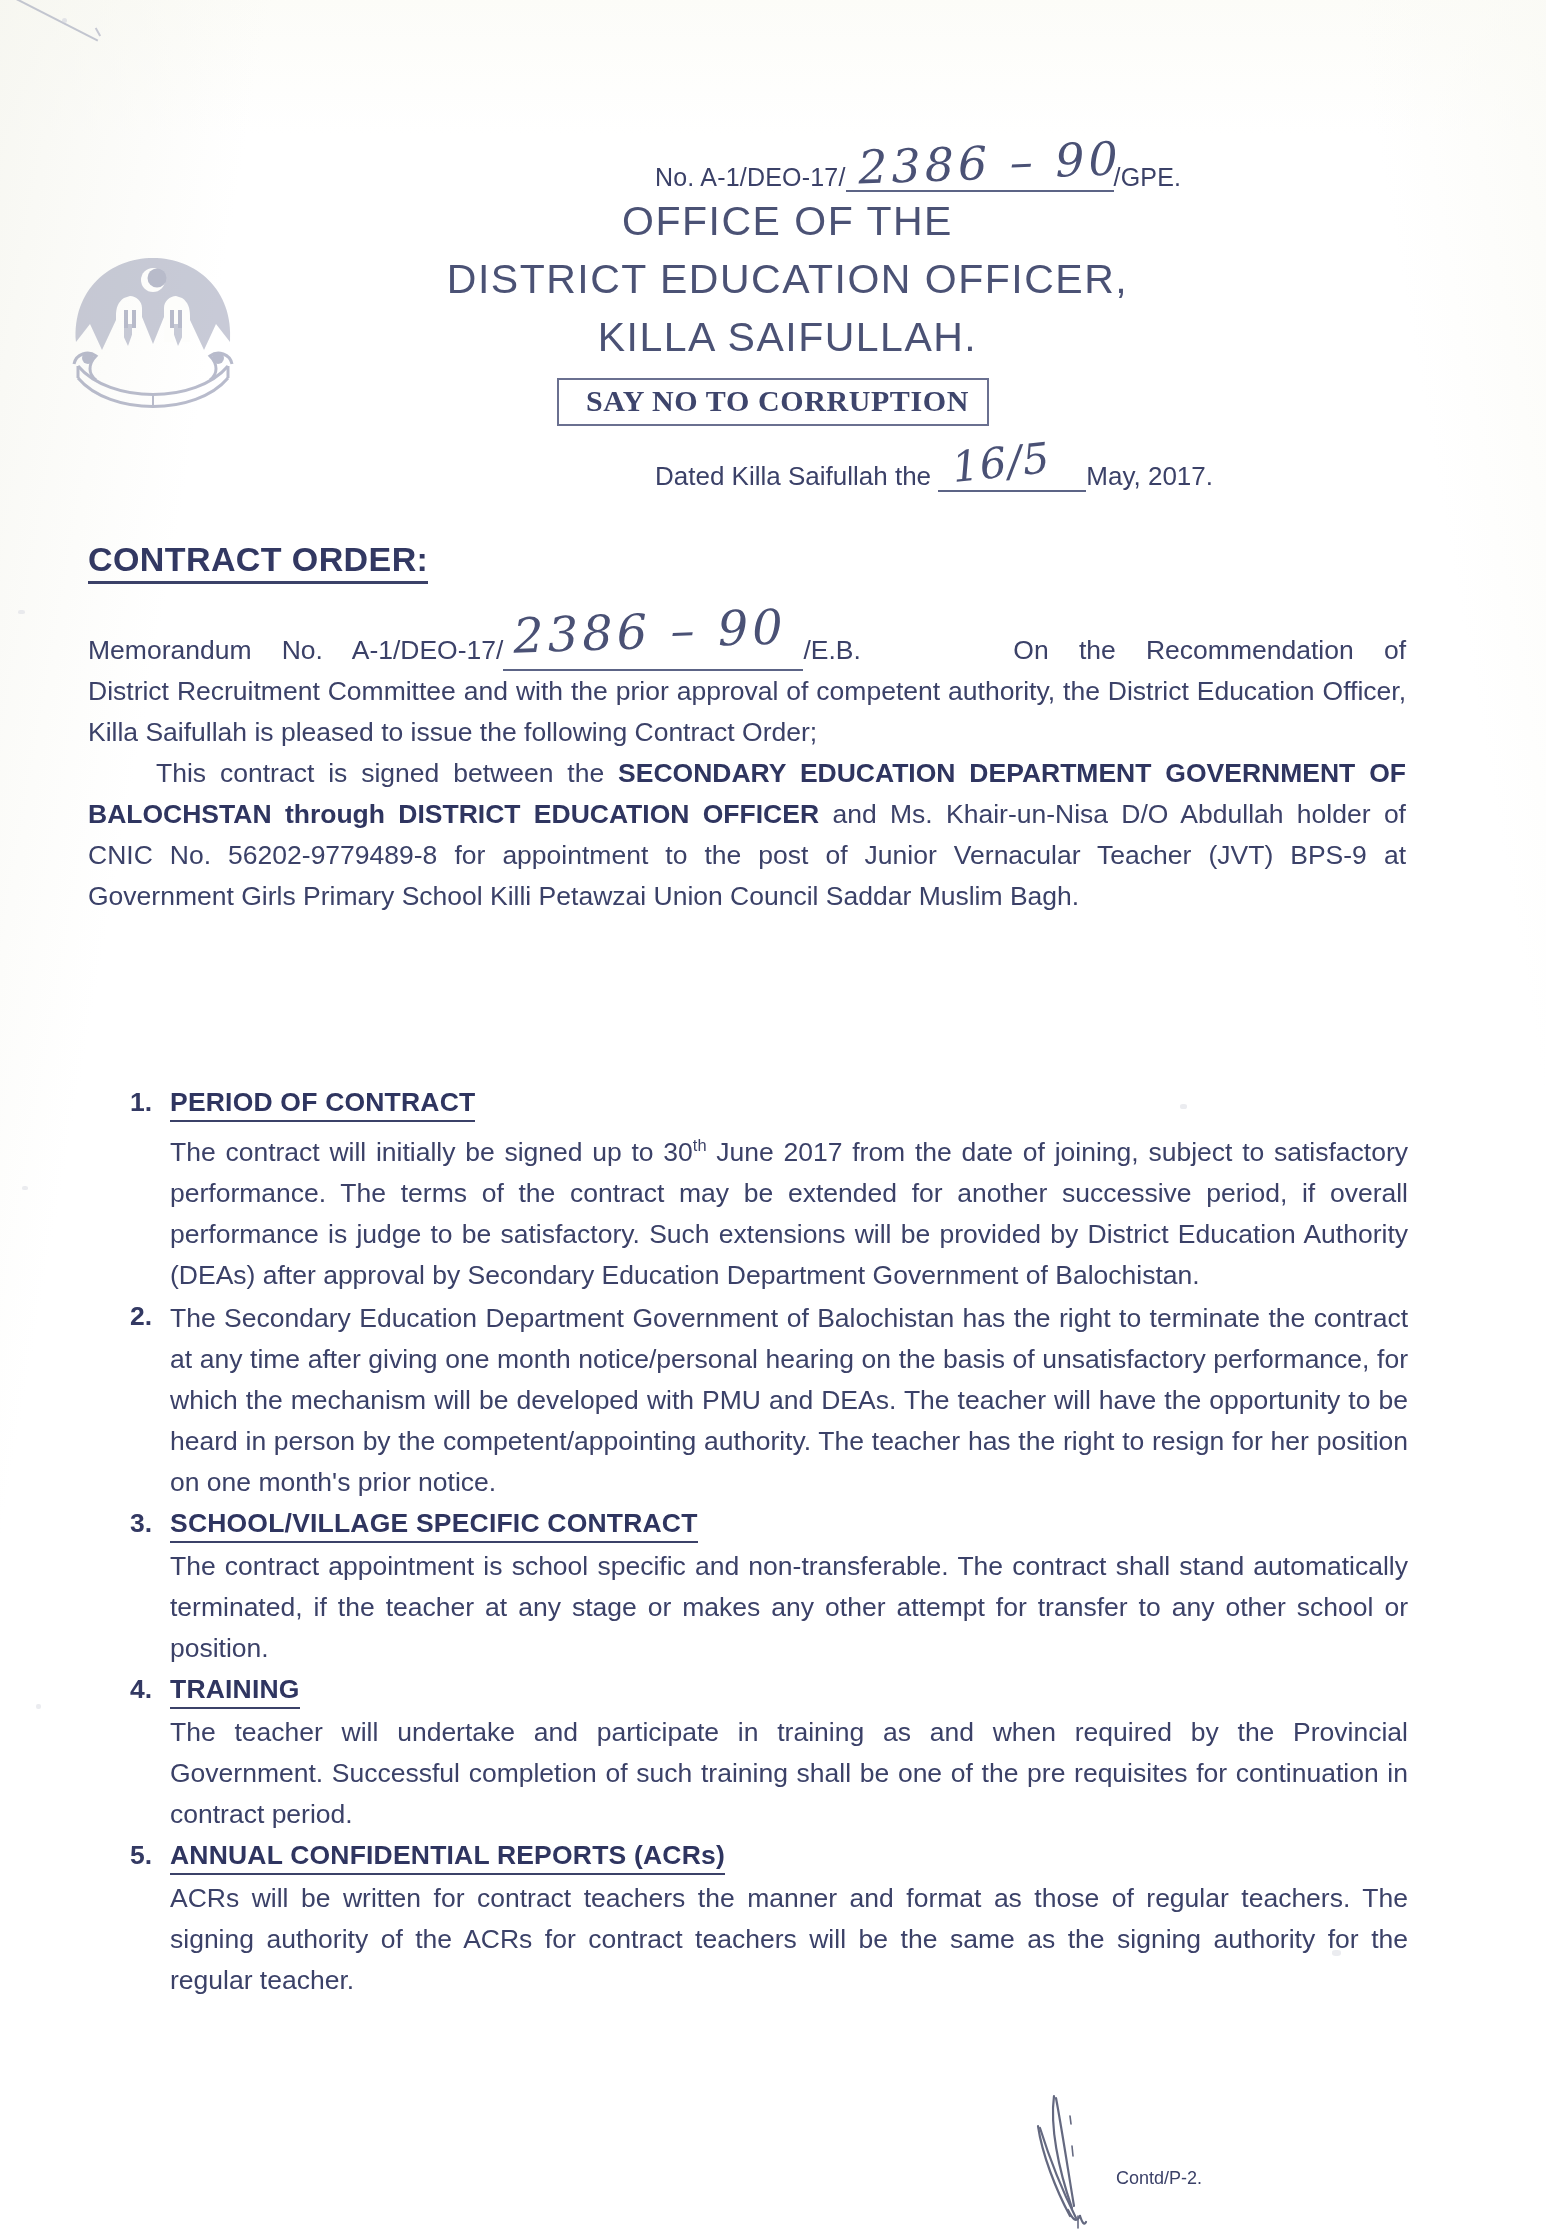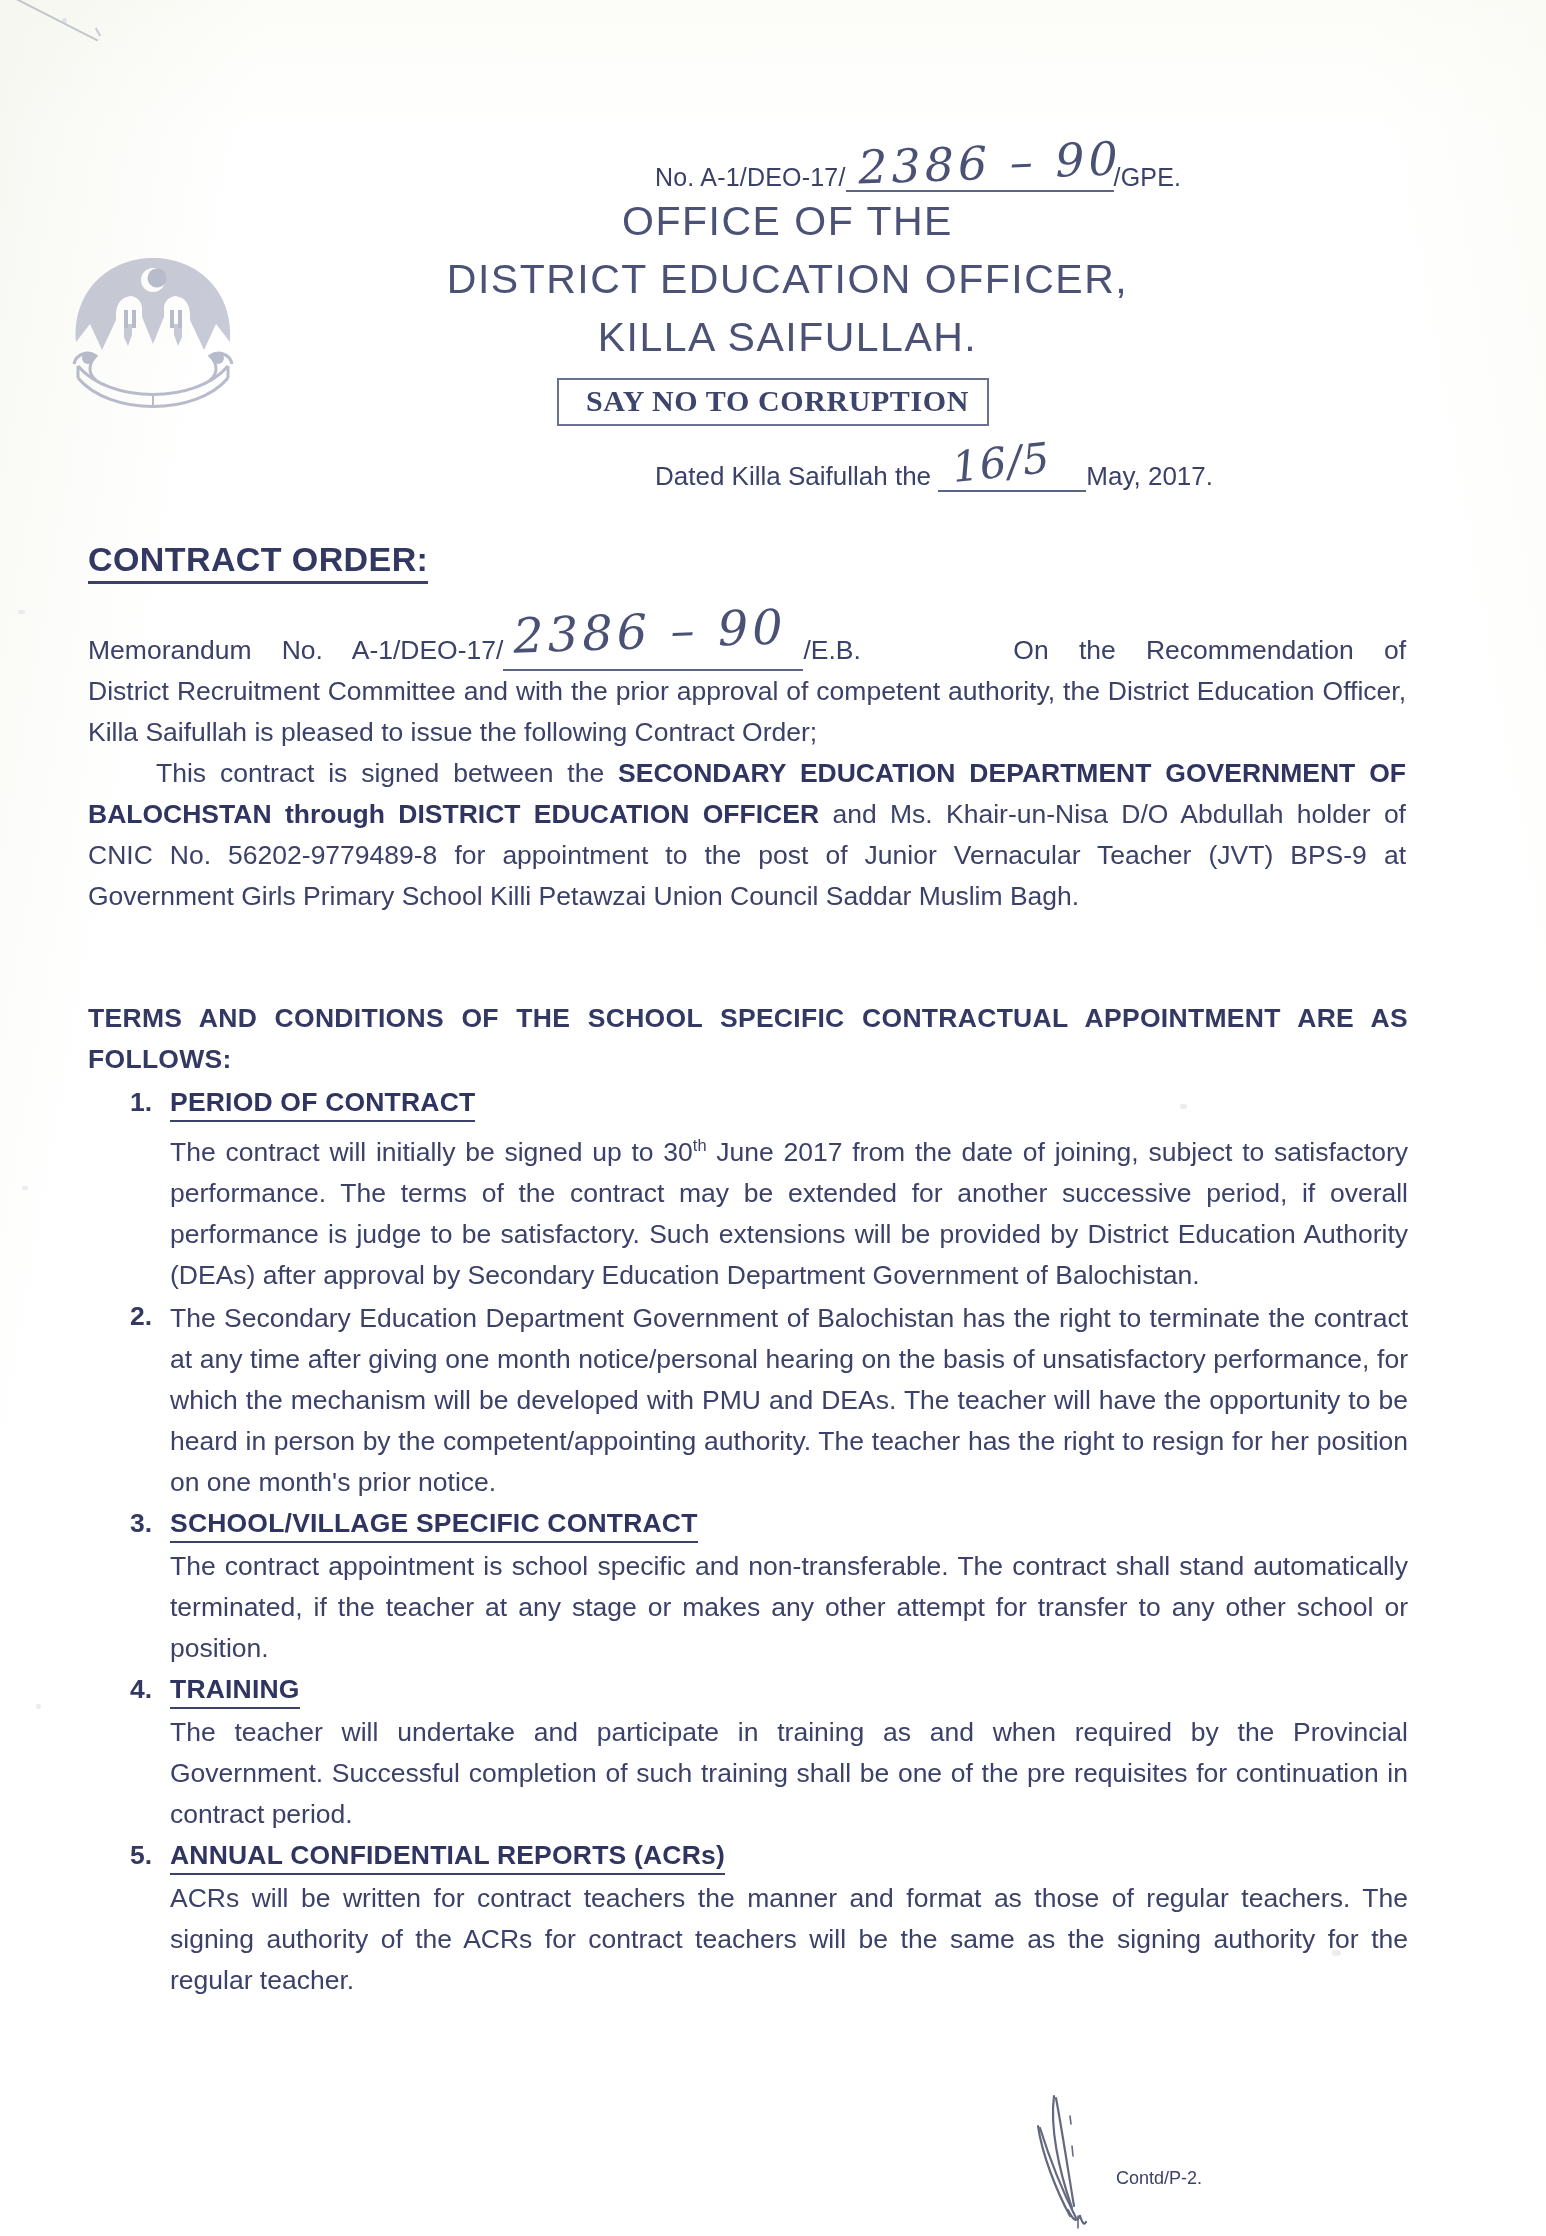--- a/index.html
+++ b/index.html
@@ -361,21 +361,20 @@
       <span>Memorandum No. A-1/DEO-17/</span><span class="memo-blank"><span class="hand hand-memo">2386 – 90</span></span><span>/E.B.</span>
       <span style="display:inline-block;width:92px;"></span>
       <span>On the Recommendation of</span>
     </div>
 
     <p class="para">District Recruitment Committee and with the prior approval of competent authority, the District Education Officer, Killa Saifullah is pleased to issue the following Contract Order;</p>
 
     <p class="para indent"><span>This contract is signed between the </span><b class="strong">SECONDARY EDUCATION DEPARTMENT GOVERNMENT OF BALOCHSTAN</b><b class="strong"> through </b><b class="strong">DISTRICT EDUCATION OFFICER</b><span> and Ms. Khair-un-Nisa D/O Abdullah holder of CNIC No. 56202-9779489-8 for appointment to the post of Junior Vernacular Teacher (JVT) BPS-9 at Government Girls Primary School Killi Petawzai Union Council Saddar Muslim Bagh.</span></p>
   </div>
 
-  <div class="terms-head">TERMS AND CONDITIONS OF THE SCHOOL SPECIFIC CONTRACTUAL APPOINTMENT ARE AS FOLLOWS:</div>
 
   <div class="terms-list">
 
     <div class="term-item">
       <div class="term-num">1.</div>
       <div class="term-body">
         <span class="term-title">PERIOD OF CONTRACT</span>
         <div class="term-text"><span>The contract will initially be signed up to 30</span><sup>th</sup><span> June 2017 from the date of joining, subject to satisfactory performance. The terms of the contract may be extended for another successive period, if overall performance is judge to be satisfactory. Such extensions will be provided by District Education Authority (DEAs) after approval by Secondary Education Department Government of Balochistan.</span></div>
       </div>
     </div>

